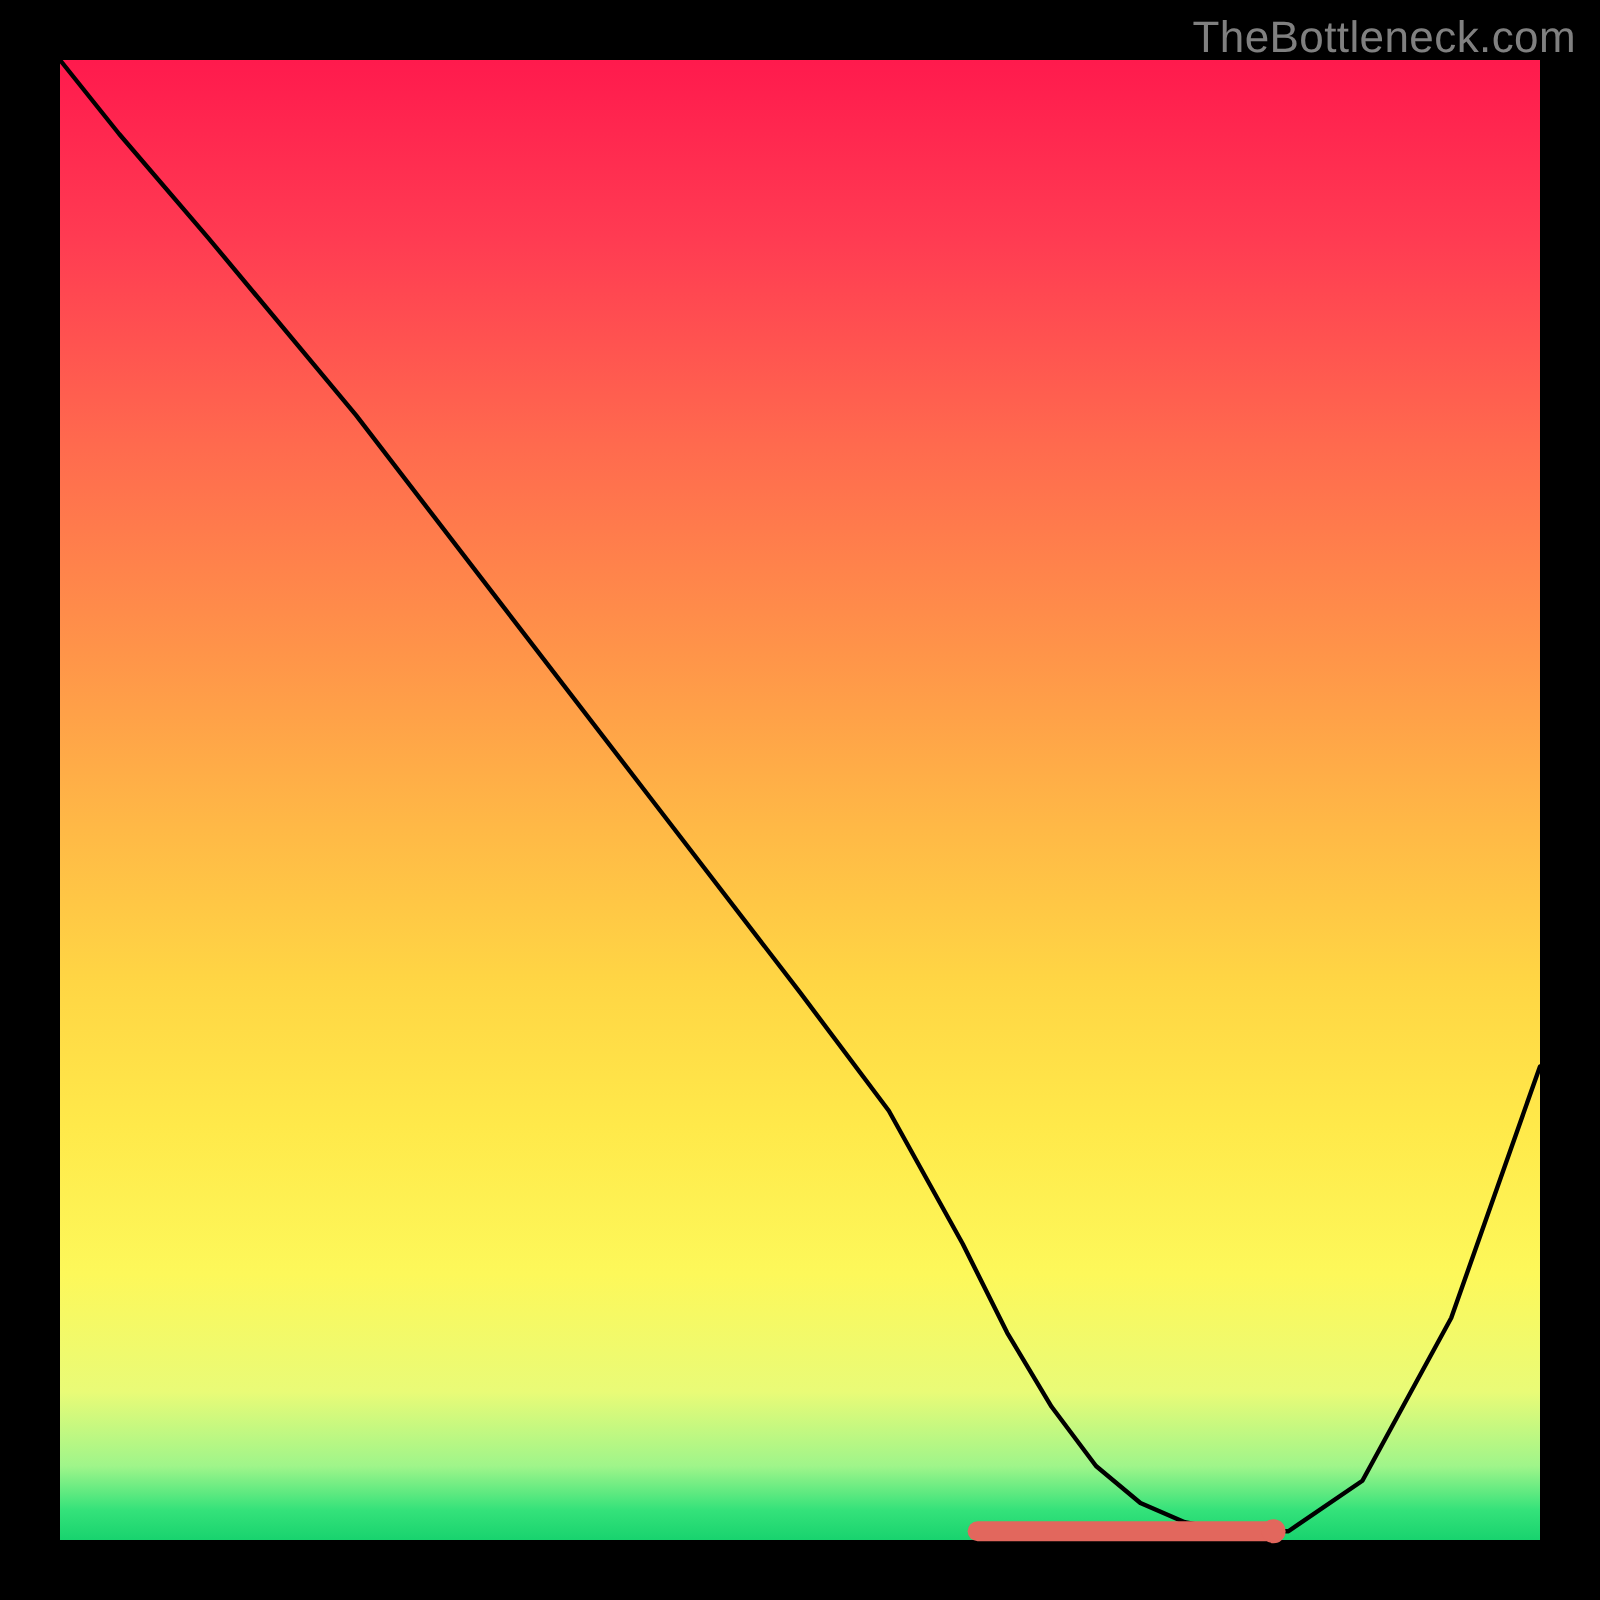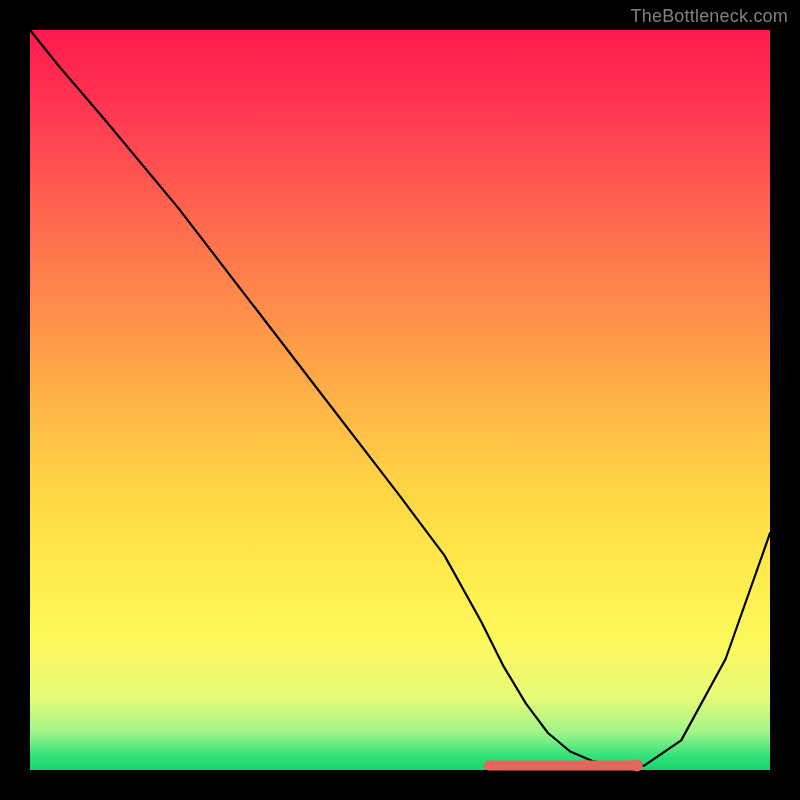--- a/index.html
+++ b/index.html
@@ -8,21 +8,21 @@
     position: relative;
     width: 800px;
     height: 800px;
     background: #000;
   }
   .watermark {
     position: absolute;
     top: 6px;
     right: 12px;
     font-family: Arial, Helvetica, sans-serif;
-    font-size: 18px;
+    font-size: 22px;
     color: #808080;
     letter-spacing: 0.2px;
     z-index: 5;
   }
   .plot {
     position: absolute;
     left: 30px;
     top: 30px;
     width: 740px;
     height: 740px;

